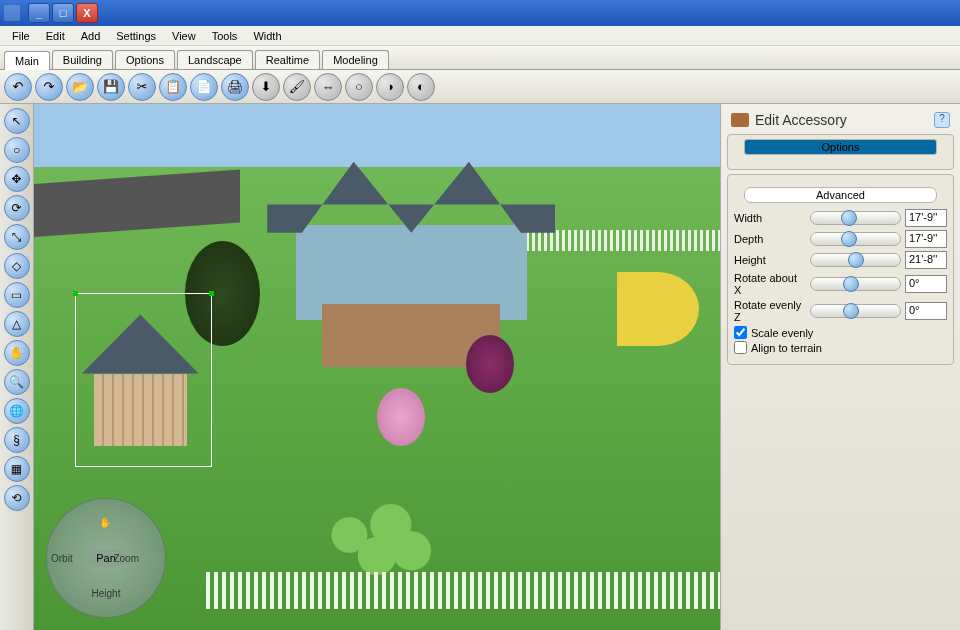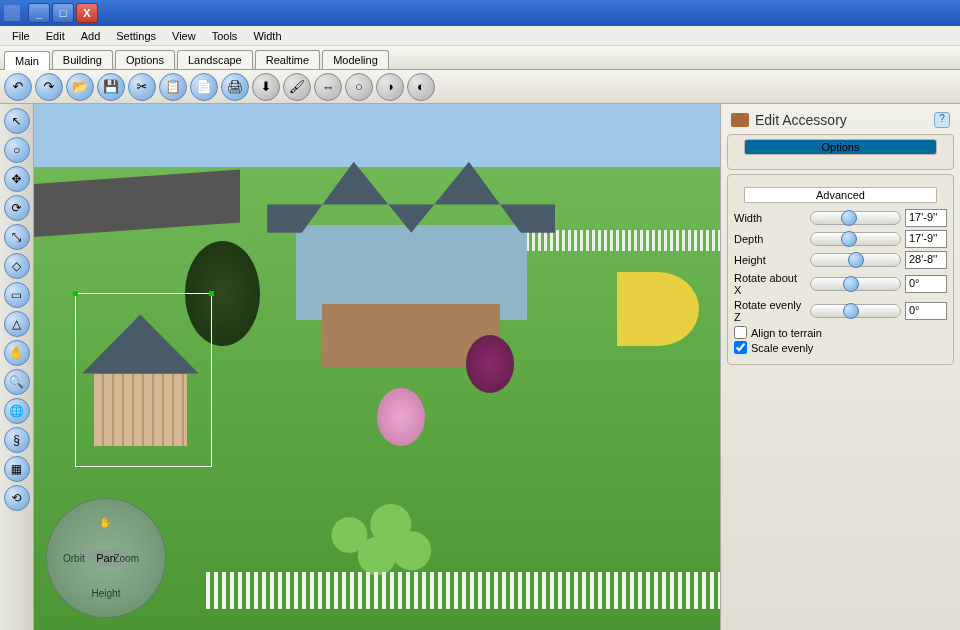--- a/index.html
+++ b/index.html
@@ -44,34 +44,34 @@
 .tree { position: absolute; border-radius: 50%; }
 .tree.t1 { left: 22%; top: 26%; width: 11%; height: 20%; background: radial-gradient(#2d4a1e,#1a2f10); }
 .tree.t2 { left: 63%; top: 44%; width: 7%; height: 11%; background: radial-gradient(#8a2d6a,#5c1a45); }
 .tree.t3 { left: 50%; top: 54%; width: 7%; height: 11%; background: radial-gradient(#e8a8d0,#c878a8); }
 .bush { position: absolute; left: 40%; bottom: 6%; width: 20%; height: 20%; background: radial-gradient(circle at 30% 40%, #7dc65a 15%, transparent 16%), radial-gradient(circle at 60% 30%, #7dc65a 18%, transparent 19%), radial-gradient(circle at 50% 60%, #7dc65a 20%, transparent 21%), radial-gradient(circle at 75% 55%, #7dc65a 16%, transparent 17%); }
 .slide { position: absolute; right: 3%; top: 32%; width: 12%; height: 14%; background: #e8d040; border-radius: 0 50% 50% 0; }
 .deck { position: absolute; left: 42%; top: 38%; width: 26%; height: 12%; background: #a8805a; }
 .navdisc { position: absolute; left: 12px; bottom: 12px; width: 120px; height: 120px; background: radial-gradient(circle,#9eb8a8cc,#6e8878cc); border-radius: 50%; border: 1px solid #5a7060aa; display: flex; align-items: center; justify-content: center; }
 .navdisc .nlabel { position: absolute; font-size: 10px; color: #2a3a30; }
 .navdisc .nlabel.top { top: 18px; }
-.navdisc .nlabel.left { left: 16px; }
+.navdisc .nlabel.left { left: 4px; }
 .navdisc .nlabel.right { right: 26px; }
 .navdisc .nlabel.bottom { bottom: 18px; }
 .navdisc .ncenter { background: #8aa090cc; padding: 3px 8px; border-radius: 6px; }
 
 .sidepanel { width: 240px; background: linear-gradient(#f0efe8,#e0ddd2); border-left: 1px solid #aaa; padding: 6px; display: flex; flex-direction: column; gap: 4px; overflow-y: auto; }
 .panelhead { display: flex; align-items: center; padding: 2px 4px; }
 .panelhead .phicon { width: 18px; height: 14px; background: #a86838; margin-right: 6px; border-radius: 2px; }
 .panelhead .phtitle { flex: 1; font-size: 14px; color: #333; }
 .helpbtn { width: 16px; height: 16px; background: #cde4f7; border: 1px solid #7aa8d4; border-radius: 3px; text-align: center; font-size: 10px; color: #2a5a8a; cursor: pointer; }
 
 .group { border: 1px solid #b8b5a8; border-radius: 4px; padding: 6px 6px 8px; background: #eae8dd; }
 .grouptitle { text-align: center; background: #0369a1; border: 1px solid #b8b5a8; border-radius: 3px; padding: 1px 0; margin: -2px 10px 6px; font-size: 11px; }
-.grouplabel { text-align: center; background: #fff; border: 1px solid #b8b5a8; border-radius: 1px; padding: 1px 4px; margin: 6px 10px 6px; font-size: 11px; }
+.grouplabel { text-align: center; background: #fff; border: 1px solid #b8b5a8; border-radius: 7px; padding: 1px 4px; margin: 6px 10px 6px; font-size: 11px; }
 
 .row { display: flex; align-items: center; margin: 3px 0; gap: 4px; }
 .row .lbl { width: 72px; }
 .slider { flex: 1; height: 14px; background: linear-gradient(#fff,#d8d8d0); border: 1px solid #aaa; border-radius: 7px; position: relative; }
 .slider .thumb { position: absolute; top: -2px; width: 16px; height: 16px; background: radial-gradient(circle at 30% 30%,#cfe6fb,#6ea4db); border: 1px solid #4a7db0; border-radius: 50%; }
 .valbox { width: 42px; height: 18px; background: #fff; border: 1px solid #888; padding: 1px 3px; font-size: 11px; }
 .thumbimg { width: 60px; height: 60px; background: #5fa843; border: 1px solid #888; display: flex; align-items: center; justify-content: center; margin: 0 auto; }
 .thumbimg .mini { width: 34px; height: 34px; background: #4a5a68; clip-path: polygon(50% 0,100% 45%,85% 45%,85% 100%,15% 100%,15% 45%,0 45%); }
 .ddbtn { width: 20px; height: 20px; background: linear-gradient(#fff,#d8d8d0); border: 1px solid #888; border-radius: 3px; display: flex; align-items: center; justify-content: center; cursor: pointer; }
 .chk { display: flex; align-items: center; gap: 4px; margin: 2px 0; }
@@ -199,40 +199,40 @@
         <div class="slider">
             <div class="thumb" style="left:34%"></div>
           </div>
         <div class="valbox">17'-9''</div>
       </div>
       <div class="row">
         <div class="lbl">Height</div>
         <div class="slider">
             <div class="thumb" style="left:42%"></div>
           </div>
-        <div class="valbox">28'-8''</div>
+        <div class="valbox">21'-8''</div>
       </div>
       <div class="row">
         <div class="lbl">Rotate about X</div>
         <div class="slider">
             <div class="thumb" style="left:36%"></div>
           </div>
         <div class="valbox">0°</div>
       </div>
       <div class="row">
         <div class="lbl">Rotate evenly Z</div>
         <div class="slider">
             <div class="thumb" style="left:36%"></div>
           </div>
         <div class="valbox">0°</div>
       </div>
+      <label class="chk">
+        <input type="checkbox" checked="" style="">
+        <span>Scale evenly</span>
+      </label>
       <label class="chk">
         <input type="checkbox" style="">
         <span>Align to terrain</span>
       </label>
-      <label class="chk">
-        <input type="checkbox" checked="" style="">
-        <span>Scale evenly</span>
-      </label>
     </div>
   </div>
 
 </div>
 
 </body></html>

